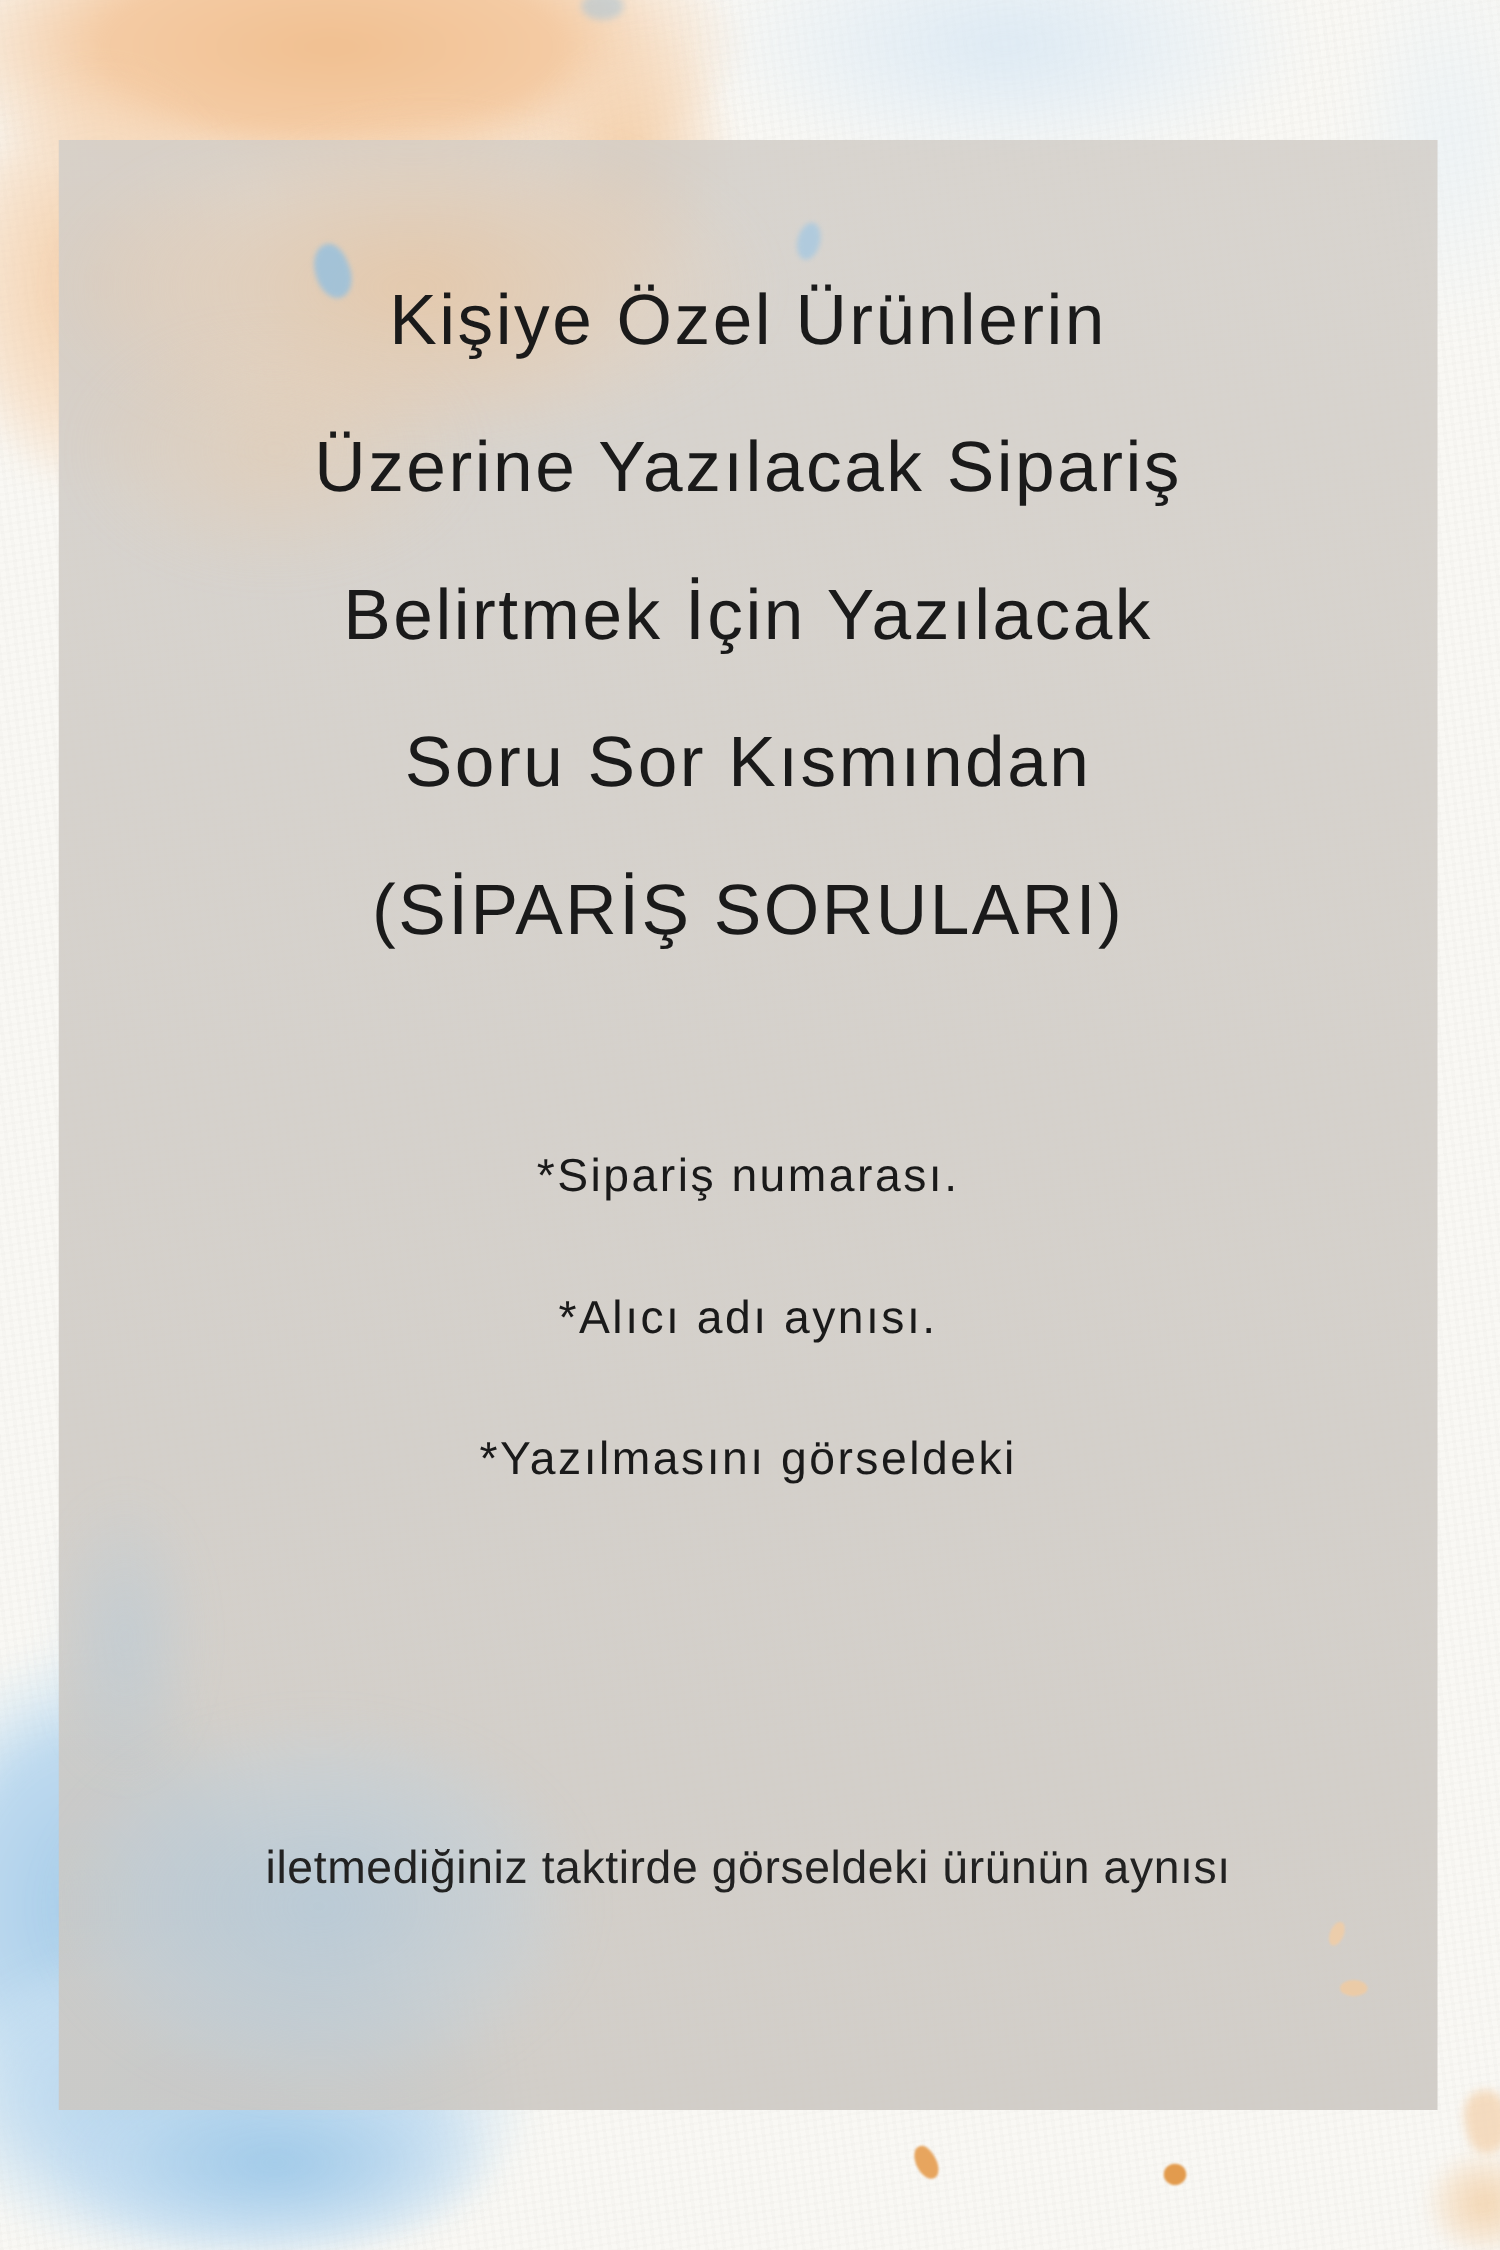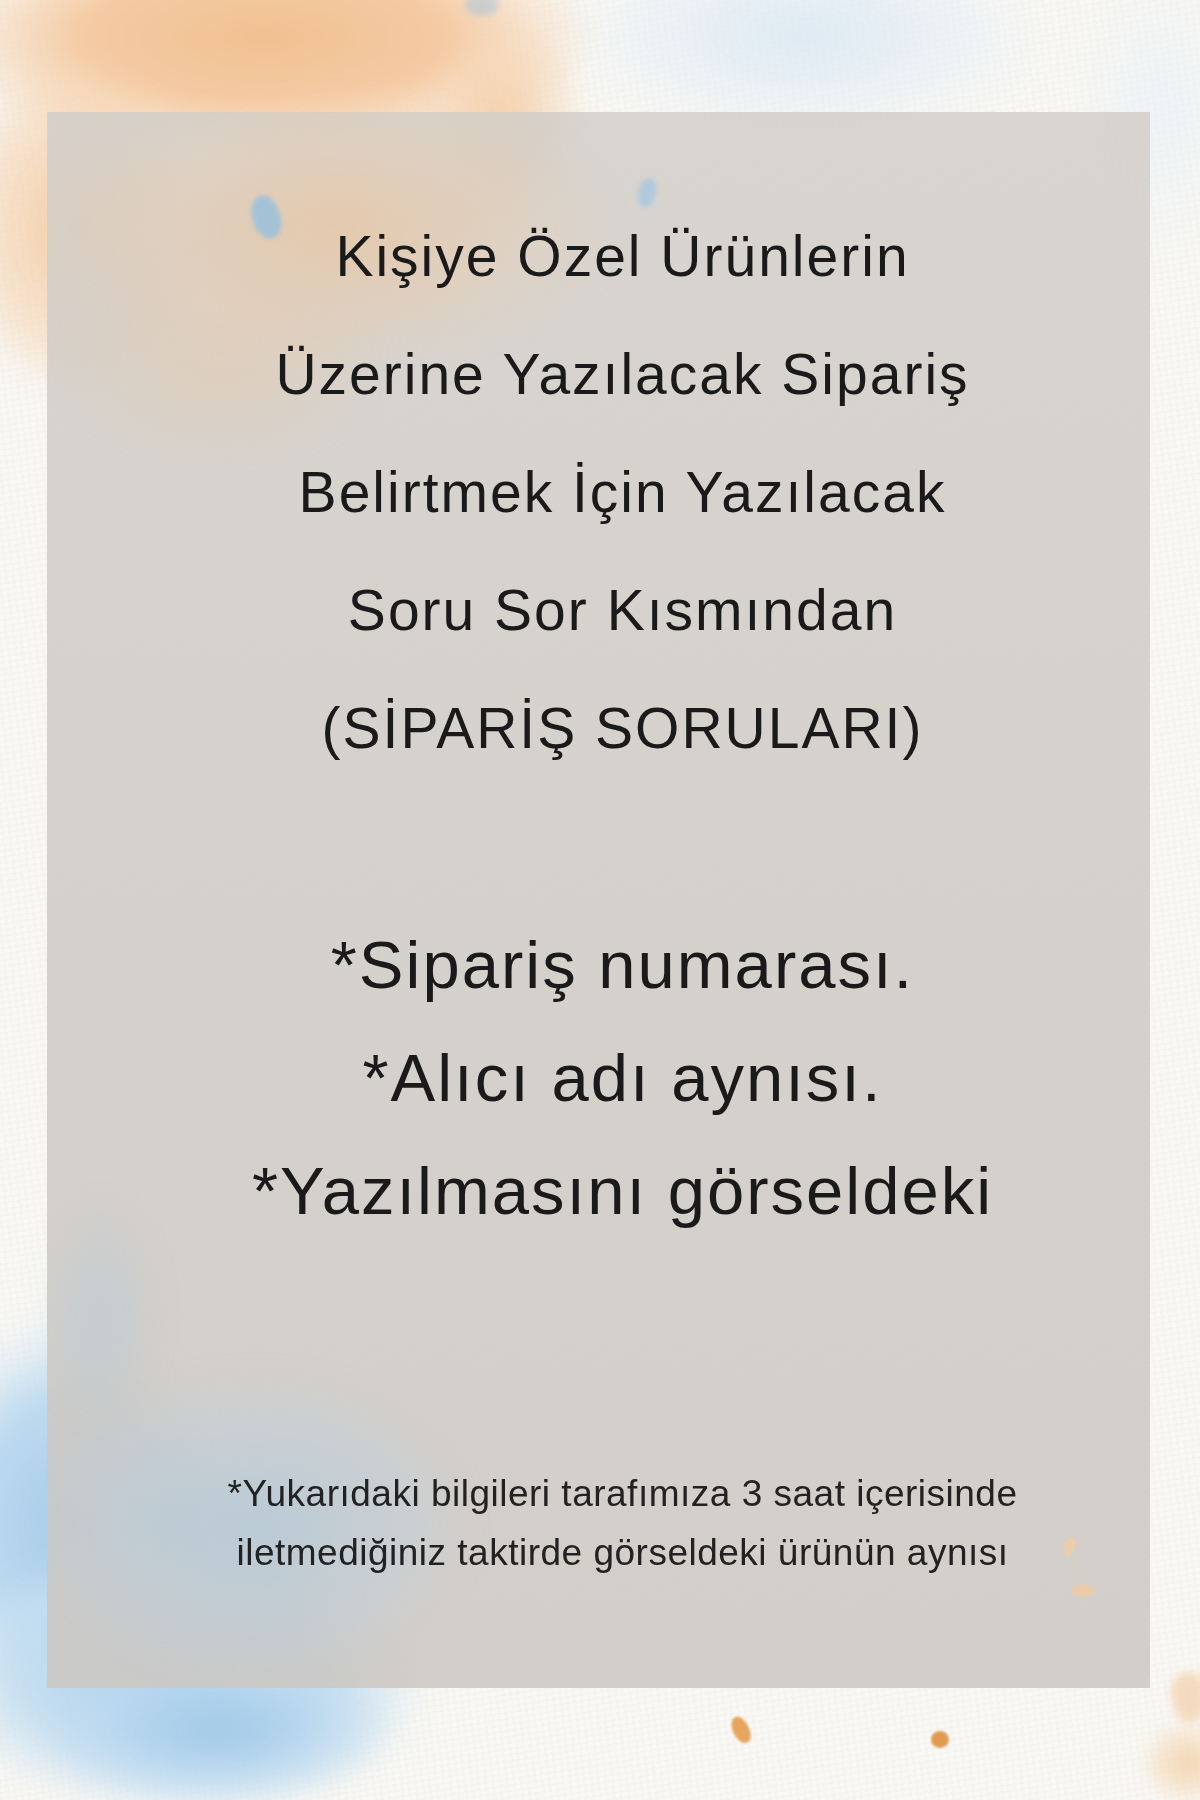--- a/index.html
+++ b/index.html
@@ -80,24 +80,24 @@
   .dot-o3{left:1064px;top:1537px;width:11px;height:20px;transform:rotate(22deg);
       background:#f1cda6;border-radius:50%;filter:blur(1px);opacity:.85;}
   .dot-o4{left:1072px;top:1584px;width:22px;height:13px;
       background:#f0cba2;border-radius:50%;filter:blur(1px);opacity:.85;}
   .blot-o1{left:1140px;top:1720px;width:95px;height:85px;
       background:radial-gradient(closest-side,#f2cfa6 0%,rgba(245,216,182,0.5) 70%,rgba(245,216,182,0) 100%);
       border-radius:55% 45% 50% 50%;filter:blur(7px);opacity:.85;}
   .blot-o2{left:1172px;top:1672px;width:36px;height:50px;transform:rotate(-12deg);
       background:#f3d0aa;border-radius:50% 50% 60% 40%;filter:blur(4px);opacity:.7;}
   
-  .textlayer{position:absolute;z-index:4;left:47px;width:1103px;top:0;height:1800px;pointer-events:none;padding-left:48px;}
+  .textlayer{position:absolute;z-index:4;left:47px;width:1103px;top:0;height:1800px;pointer-events:none;}
   .block{position:absolute;left:0;width:100%;text-align:center;color:#1a1a1a;}
   .intro{top:197px;font-size:57px;line-height:118px;letter-spacing:2px;}
-  .details{top:908px;font-size:67px;line-height:113px;letter-spacing:2px;}
+  .details{top:884px;font-size:37px;line-height:113px;letter-spacing:2px;}
   .footer{top:1464px;font-size:37px;line-height:59px;letter-spacing:0.5px;color:#222;}
   .bold-word{font-weight:bold;}
 </style>
 </head>
 <body>
 
 <div id="canvas">
 
   <div class="layer-under">
     <div class="splash o1"></div>
@@ -139,19 +139,18 @@
       <div>(SİPARİŞ SORULARI)</div>
     </div>
 
     <div class="block details">
       <div>*Sipariş numarası.</div>
       <div>*Alıcı adı aynısı.</div>
       <div>*Yazılmasını görseldeki</div>
     </div>
 
     <div class="block footer">
-      <div>*Yukarıdaki bilgileri tarafımıza 3 saat içerisinde</div>
       <div>iletmediğiniz taktirde görseldeki ürünün aynısı</div>
     </div>
 
   </div>
 
 </div>
 
 </body></html>

